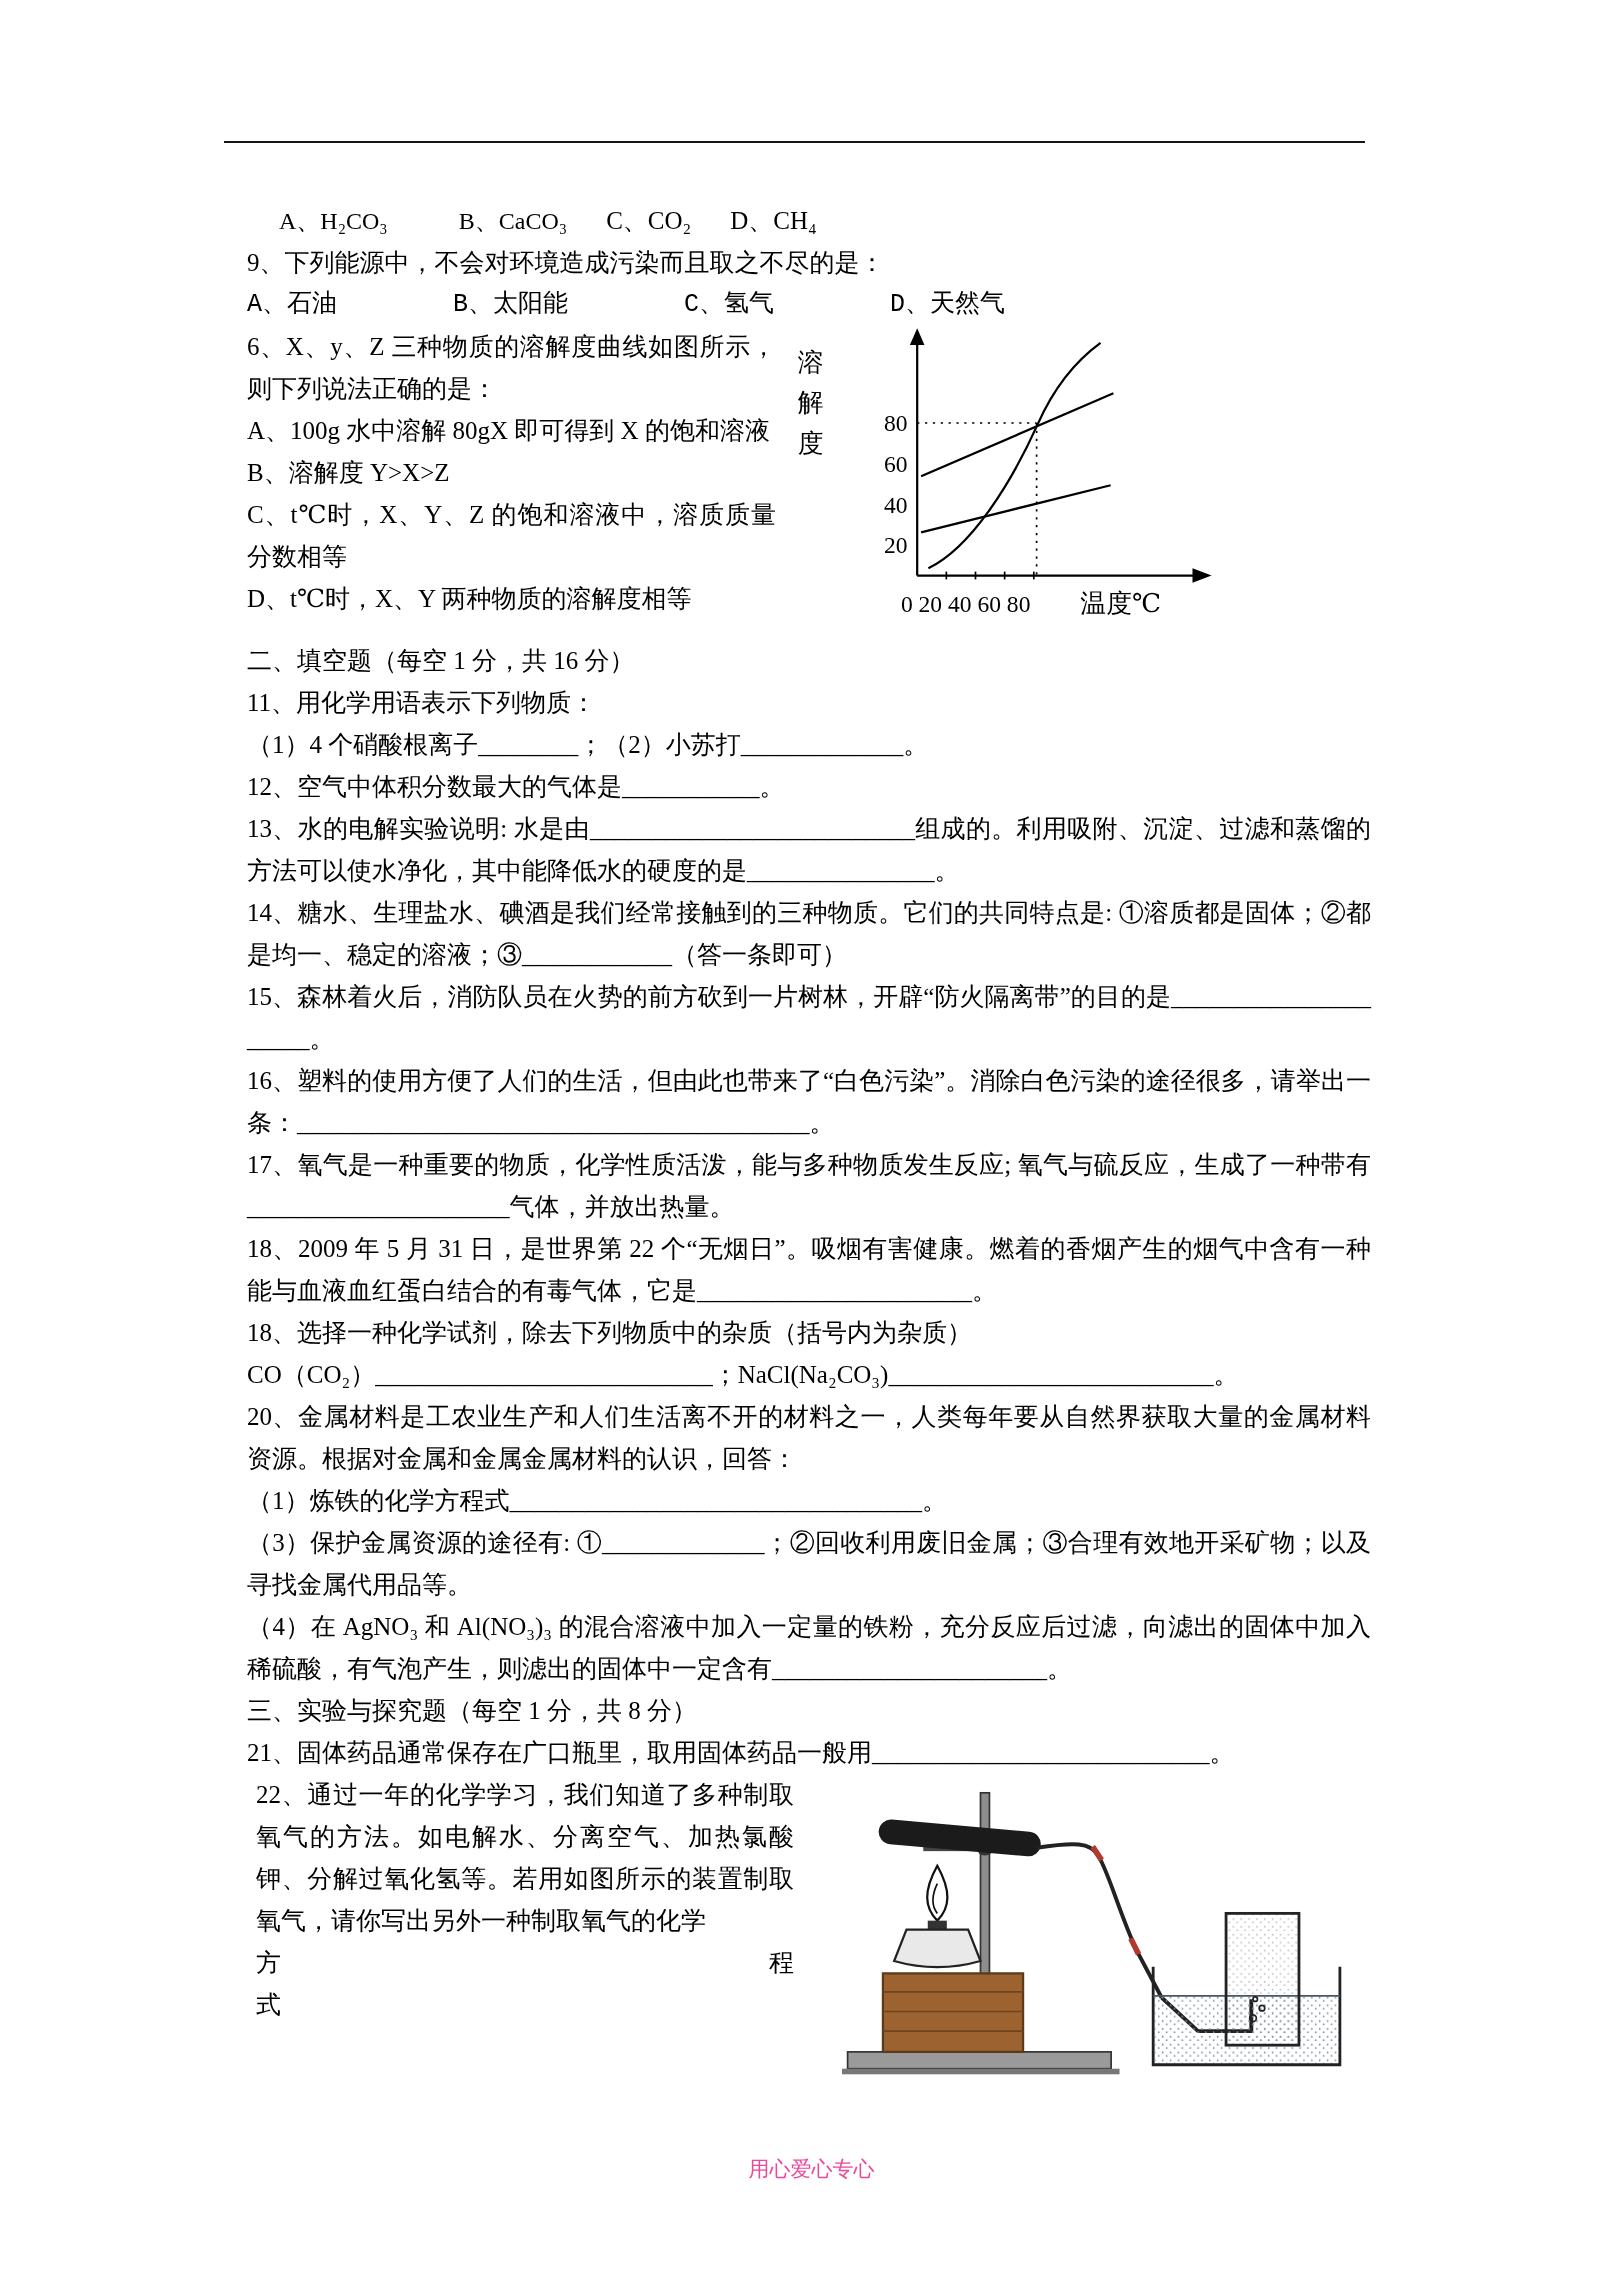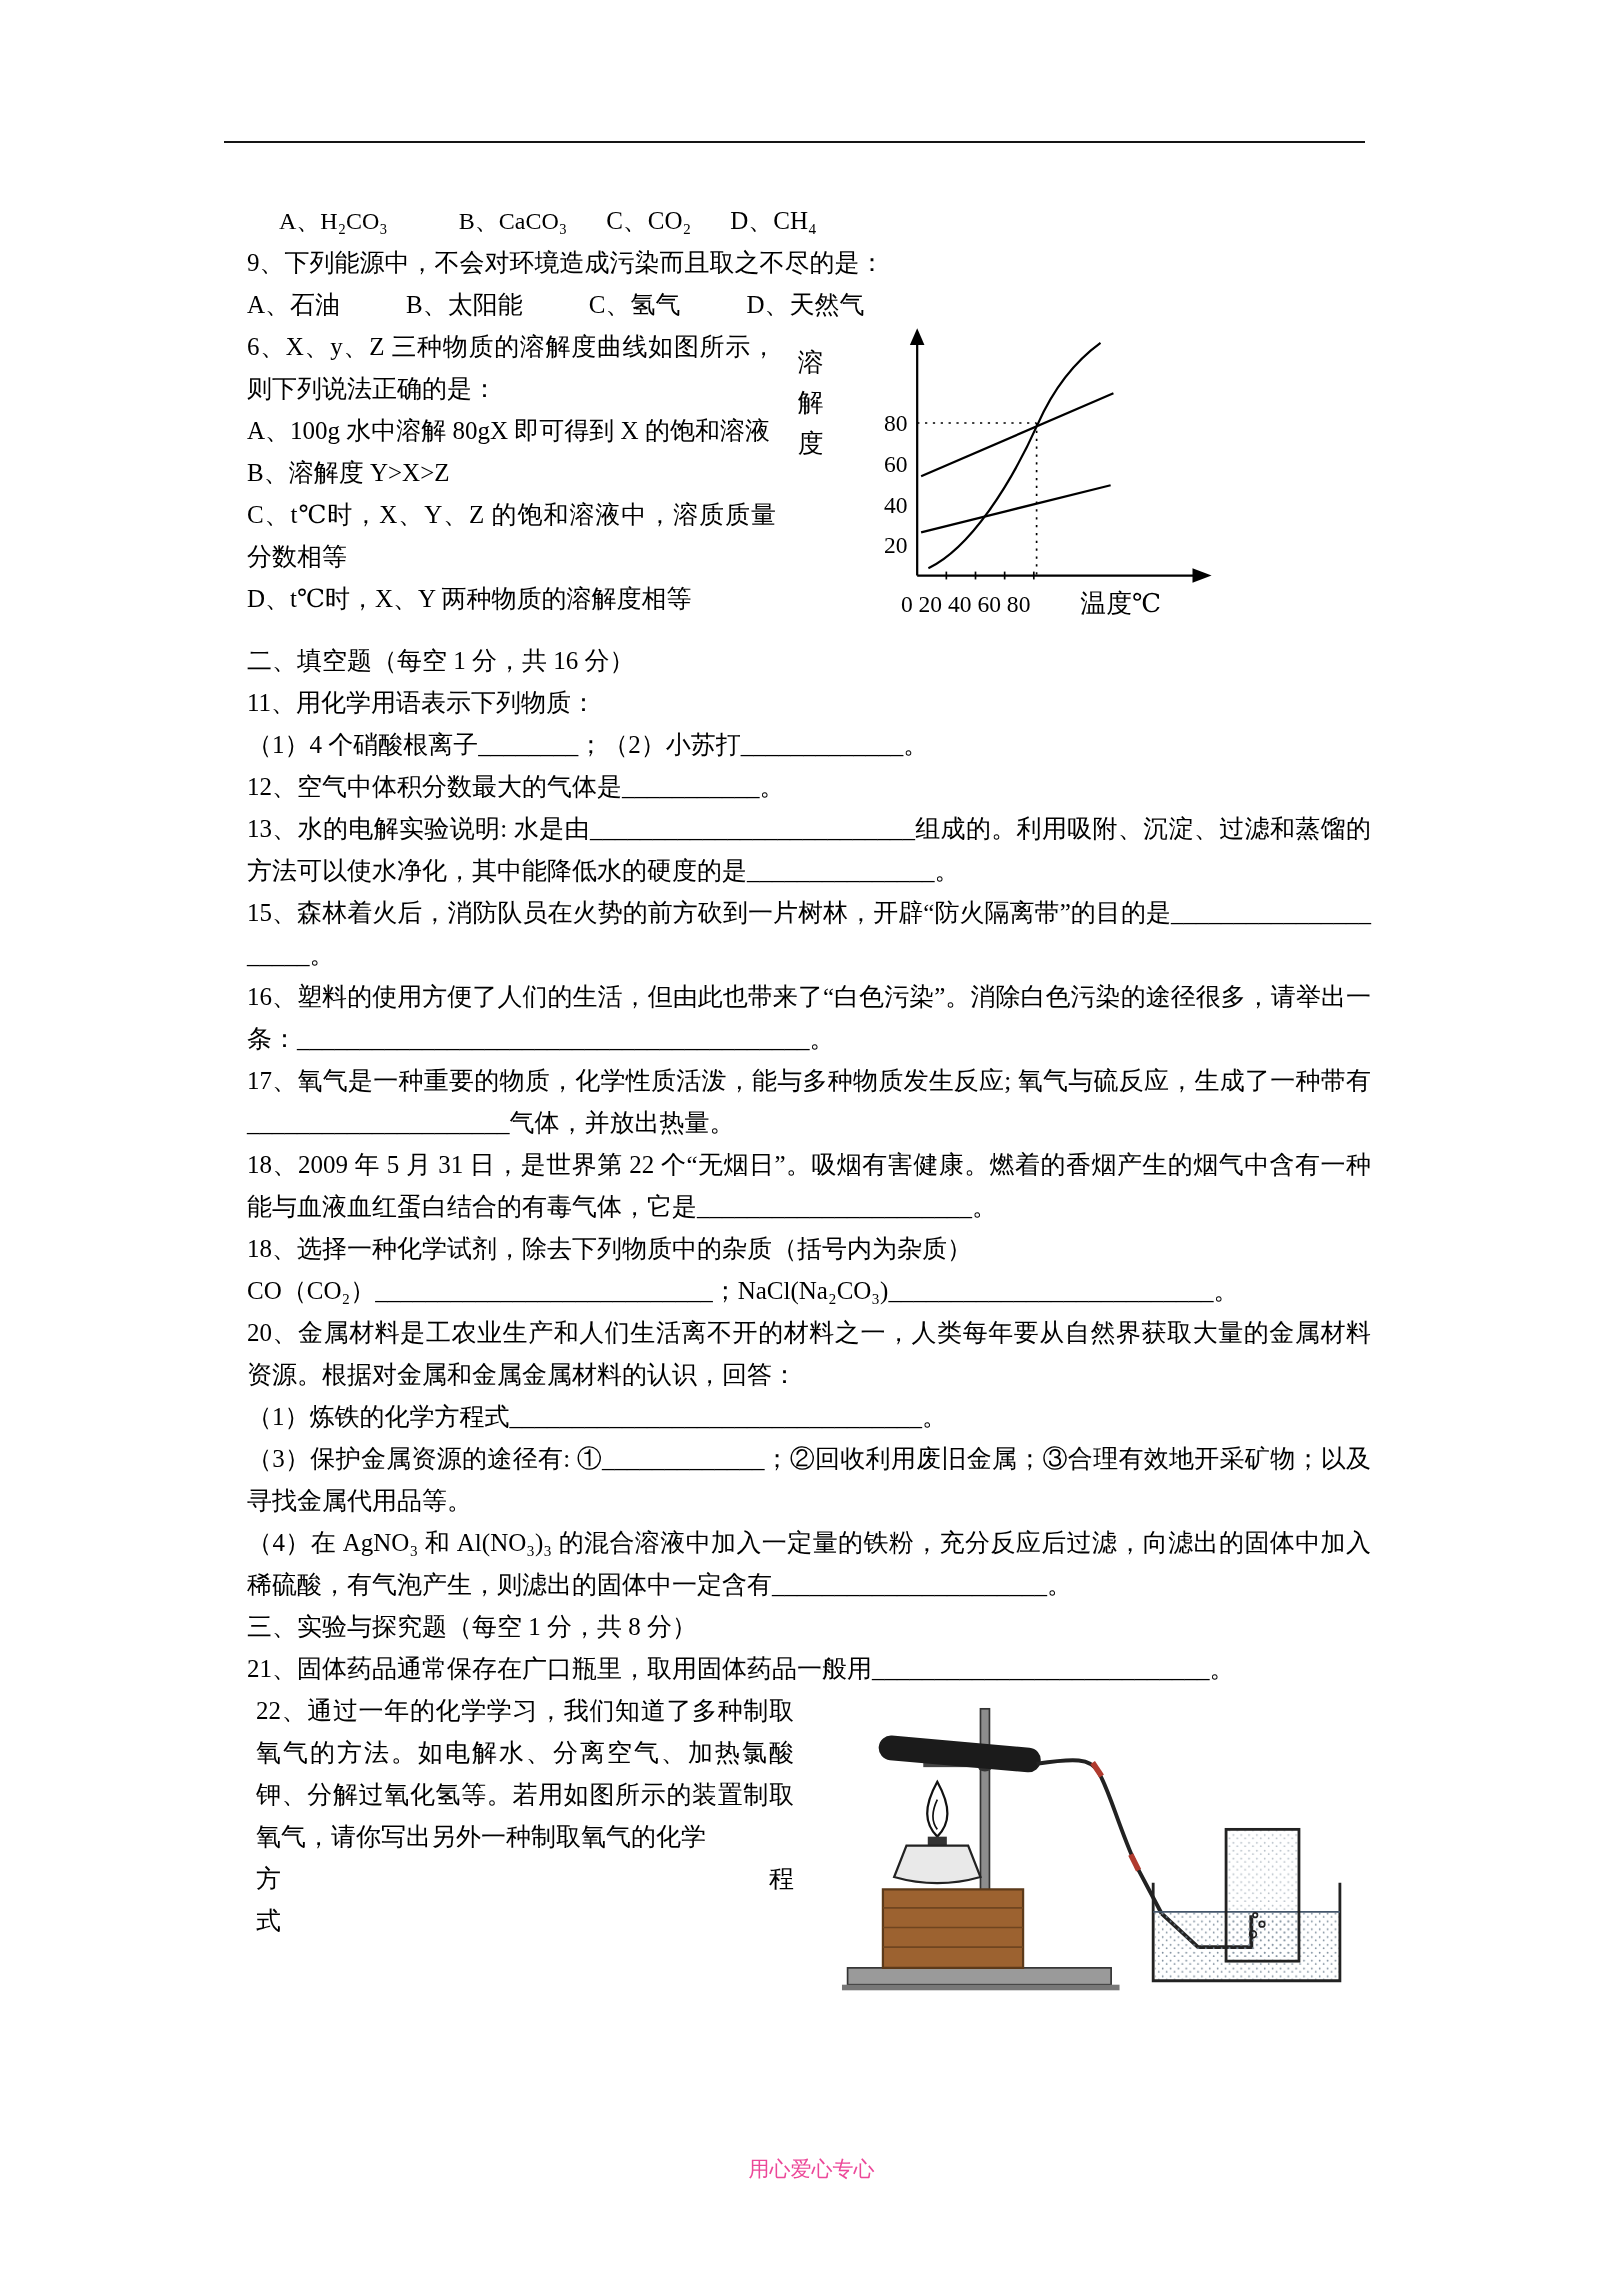--- a/index.html
+++ b/index.html
@@ -8,21 +8,21 @@
     background:#ffffff;color:#000;
     font-family:"Liberation Serif","DejaVu Serif",serif;
   }
   .header-rule{position:absolute;left:224px;top:141px;width:1141px;height:0;border-top:2.8px solid #151515;}
   .content{position:absolute;left:247px;top:200px;width:1124px;font-size:25px;line-height:42px;}
   .content p{margin:0;text-align:justify;word-break:break-all;}
   .opt-row{display:flex;align-items:baseline;}
   .opt-row span{white-space:nowrap;}
   .q8-row{gap:39px;}
   .q8-row .big{font-size:24px;margin-left:32px;}
-  .q9-row{gap:66px;}
+  .q9-row{gap:116px;font-family:Liberation Mono, monospace;}
   .two-col{display:flex;align-items:flex-start;}
   .q10-text{width:529px;flex:0 0 529px;}
   .chart-fig{margin:0 0 0 14.6px;}
   .chart-svg{display:block;}
   .chart-svg text{font-size:42px;fill:#000;font-family:inherit;}
   .chart-svg .cjk{font-size:46px;}
   .axis-line{stroke:#000;stroke-width:4;}
   .tick{stroke:#000;stroke-width:3;}
   .curve{stroke:#000;stroke-width:4;fill:none;}
   .guide{stroke:#000;stroke-width:3;stroke-dasharray:4 10;fill:none;}
@@ -104,20 +104,21 @@
           </g>
         </svg>
       </figure>
     </div>
 
     <p>二、填空题（每空 1 分，共 16 分）</p>
     <p>11、用化学用语表示下列物质：</p>
     <p>（1）4 个硝酸根离子________；（2）小苏打_____________。</p>
     <p>12、空气中体积分数最大的气体是___________。</p>
     <p>13、水的电解实验说明: 水是由__________________________组成的。利用吸附、沉淀、过滤和蒸馏的方法可以使水净化，其中能降低水的硬度的是_______________。</p>
+    <p>14、糖水、生理盐水、碘酒是我们经常接触到的三种物质。它们的共同特点是: ①溶质都是固体；②都是均一、稳定的溶液；③____________（答一条即可）</p>
     <p>15、森林着火后，消防队员在火势的前方砍到一片树林，开辟“防火隔离带”的目的是_____________________。</p>
     <p>16、塑料的使用方便了人们的生活，但由此也带来了“白色污染”。消除白色污染的途径很多，请举出一条：_________________________________________。</p>
     <p>17、氧气是一种重要的物质，化学性质活泼，能与多种物质发生反应; 氧气与硫反应，生成了一种带有_____________________气体，并放出热量。</p>
     <p>18、2009 年 5 月 31 日，是世界第 22 个“无烟日”。吸烟有害健康。燃着的香烟产生的烟气中含有一种能与血液血红蛋白结合的有毒气体，它是______________________。</p>
     <p>18、选择一种化学试剂，除去下列物质中的杂质（括号内为杂质）</p>
     <p>CO（CO₂）___________________________；NaCl(Na₂CO₃)__________________________。</p>
     <p>20、金属材料是工农业生产和人们生活离不开的材料之一，人类每年要从自然界获取大量的金属材料资源。根据对金属和金属金属材料的认识，回答：</p>
     <p>（1）炼铁的化学方程式_________________________________。</p>
     <p>（3）保护金属资源的途径有: ①_____________；②回收利用废旧金属；③合理有效地开采矿物；以及寻找金属代用品等。</p>
     <p>（4）在 AgNO₃ 和 Al(NO₃)₃ 的混合溶液中加入一定量的铁粉，充分反应后过滤，向滤出的固体中加入稀硫酸，有气泡产生，则滤出的固体中一定含有______________________。</p>

